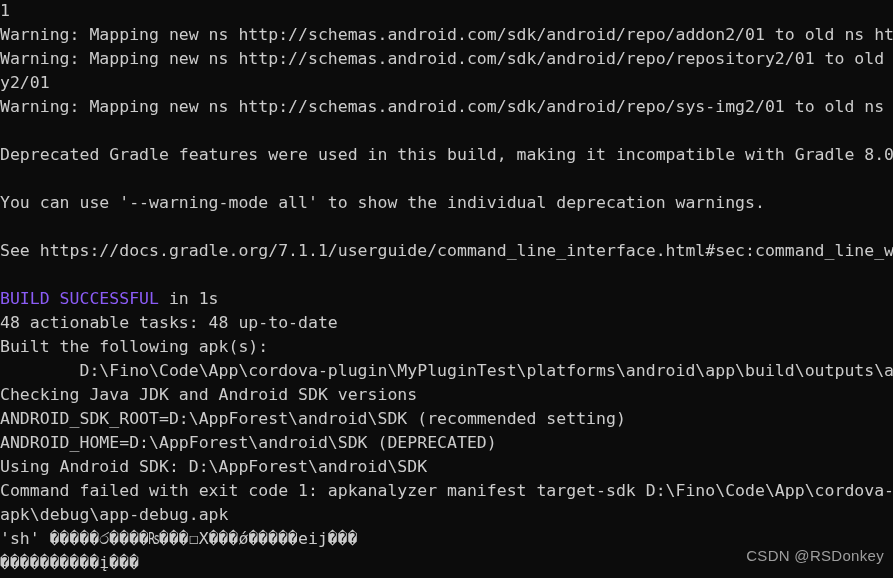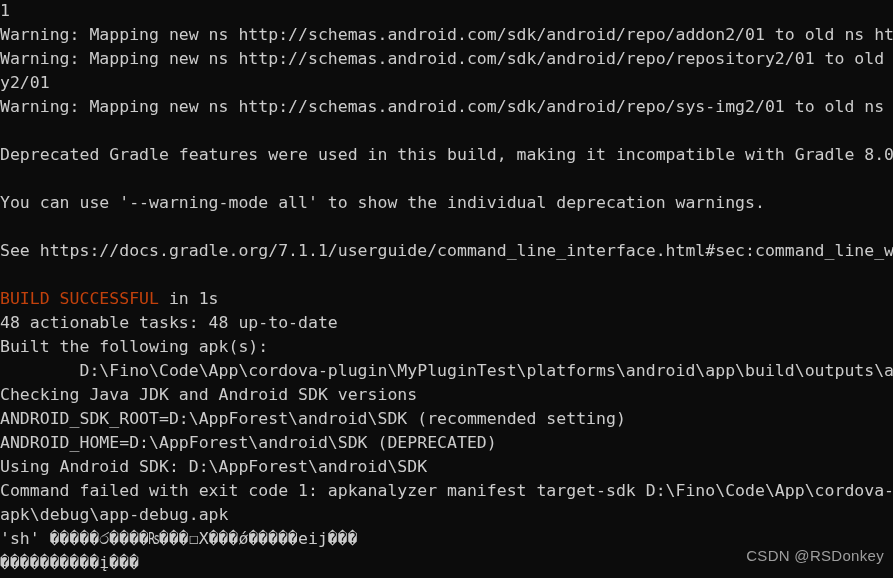--- a/index.html
+++ b/index.html
@@ -32,21 +32,21 @@
     width: 1600px;
     white-space: pre;
   }
   .line {
     height: 24px;
     line-height: 24px;
     white-space: pre;
     letter-spacing: 0px;
   }
   .c-green {
-    color: #c2410c;
+    color: #8b5cf6;
   }
   .c-default {
     color: #cccccc;
   }
   #watermark {
     position: absolute;
     right: 9px;
     bottom: 10px;
     font-family: "Liberation Sans", "DejaVu Sans", sans-serif;
     font-size: 15px;

